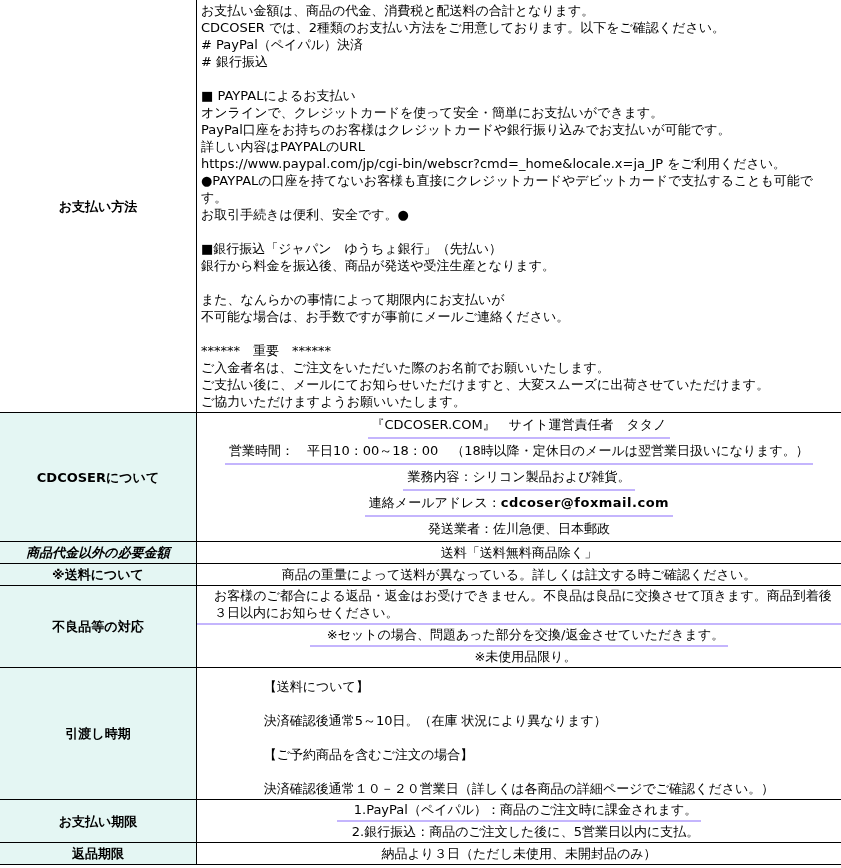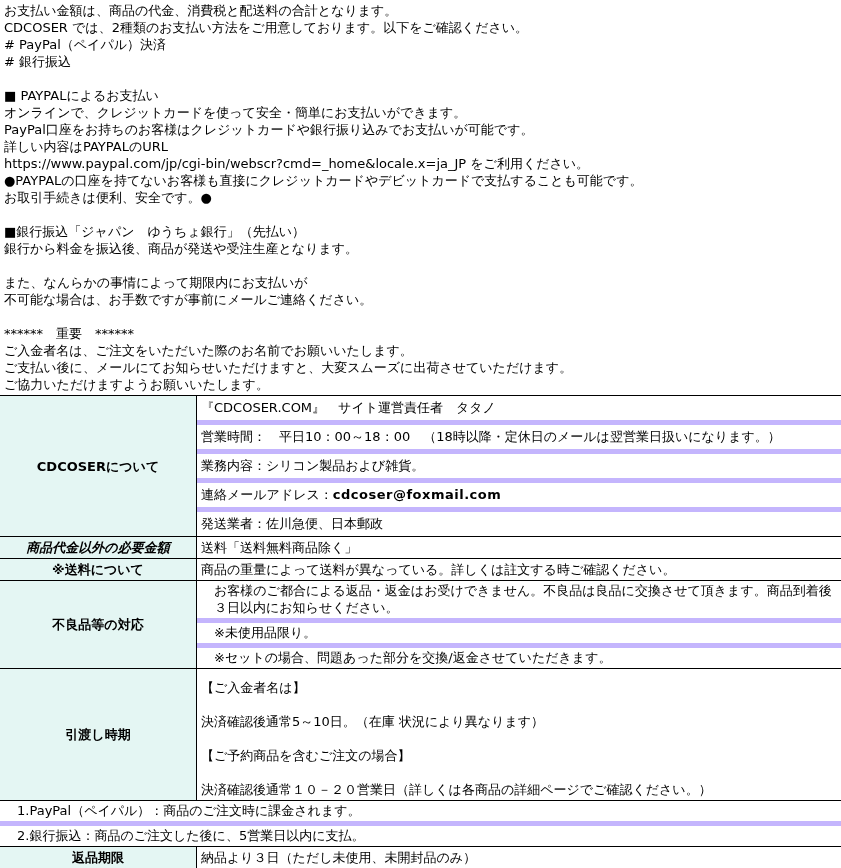--- a/index.html
+++ b/index.html
@@ -11,35 +11,36 @@
   }
   .page { width:841px; box-sizing:border-box; }
   .row { display:flex; border-bottom:1px solid #000; align-items:stretch; }
   .label {
     flex:0 0 197px; width:197px; box-sizing:border-box;
     border-right:1px solid #000;
     display:flex; align-items:center; justify-content:center;
     text-align:center; font-weight:bold; padding:2px 6px;
   }
   .label.white { background:#ffffff !important; }
-  .content { flex:1; min-width:0; display:flex; flex-direction:column; }
+  .content { flex:1; min-width:0; display:flex; flex-direction:column;align-items:center; }
   .cell { padding:2px 4px; }
   .multiline { white-space:pre-line; }
-  .subrow { border-bottom:5px solid #c4b5fd; padding:3px 4px 4px 4px; }
+  .subrow { border-bottom:2px solid #c4b5fd; padding:3px 4px 4px 4px; }
   .subrow:last-child { border-bottom:none; }
   .subrow.tight { padding:1px 4px 2px 17px; }
   .email { font-weight:bold; letter-spacing:0.5px; }
   .delivery { padding-top:10px; }
 </style>
 </head>
 <body>
 
 <div class="page">
 
   <div class="row">
+    <div class="label white">お支払い方法</div>
     <div class="content">
       <div class="cell multiline">お支払い金額は、商品の代金、消費税と配送料の合計となります。
 CDCOSER では、2種類のお支払い方法をご用意しております。以下をご確認ください。
 # PayPal（ペイパル）決済
 # 銀行振込
 
 ■ PAYPALによるお支払い
 オンラインで、クレジットカードを使って安全・簡単にお支払いができます。
 PayPal口座をお持ちのお客様はクレジットカードや銀行振り込みでお支払いが可能です。
 詳しい内容はPAYPALのURL
@@ -84,39 +85,40 @@
     <div class="label" style="background-color: rgb(228, 246, 243);">※送料について</div>
     <div class="content">
       <div class="cell">商品の重量によって送料が異なっている。詳しくは註文する時ご確認ください。</div>
     </div>
   </div>
 
   <div class="row">
     <div class="label" style="background-color: rgb(228, 246, 243);">不良品等の対応</div>
     <div class="content">
       <div class="subrow tight">お客様のご都合による返品・返金はお受けできません。不良品は良品に交換させて頂きます。商品到着後３日以内にお知らせください。</div>
+      <div class="subrow tight">※セットの場合、問題あった部分を交換/返金させていただきます。</div>
       <div class="subrow tight">※未使用品限り。</div>
-      <div class="subrow tight">※セットの場合、問題あった部分を交換/返金させていただきます。</div>
     </div>
   </div>
 
   <div class="row">
     <div class="label" style="background-color: rgb(228, 246, 243);">引渡し時期</div>
     <div class="content">
-      <div class="cell multiline delivery">【ご入金者名は】
+      <div class="cell multiline delivery">【送料について】
 
 決済確認後通常5～10日。（在庫 状況により異なります）
 
 【ご予約商品を含むご注文の場合】
 
 決済確認後通常１０－２０営業日（詳しくは各商品の詳細ページでご確認ください。）</div>
     </div>
   </div>
 
   <div class="row">
+    <div class="label" style="background-color: rgb(228, 246, 243);">お支払い期限</div>
     <div class="content">
       <div class="subrow tight">1.PayPal（ペイパル）：商品のご注文時に課金されます。</div>
       <div class="subrow tight">2.銀行振込：商品のご注文した後に、5営業日以内に支払。</div>
     </div>
   </div>
 
   <div class="row">
     <div class="label" style="background-color: rgb(228, 246, 243);">返品期限</div>
     <div class="content">
       <div class="cell">納品より３日（ただし未使用、未開封品のみ）</div>

